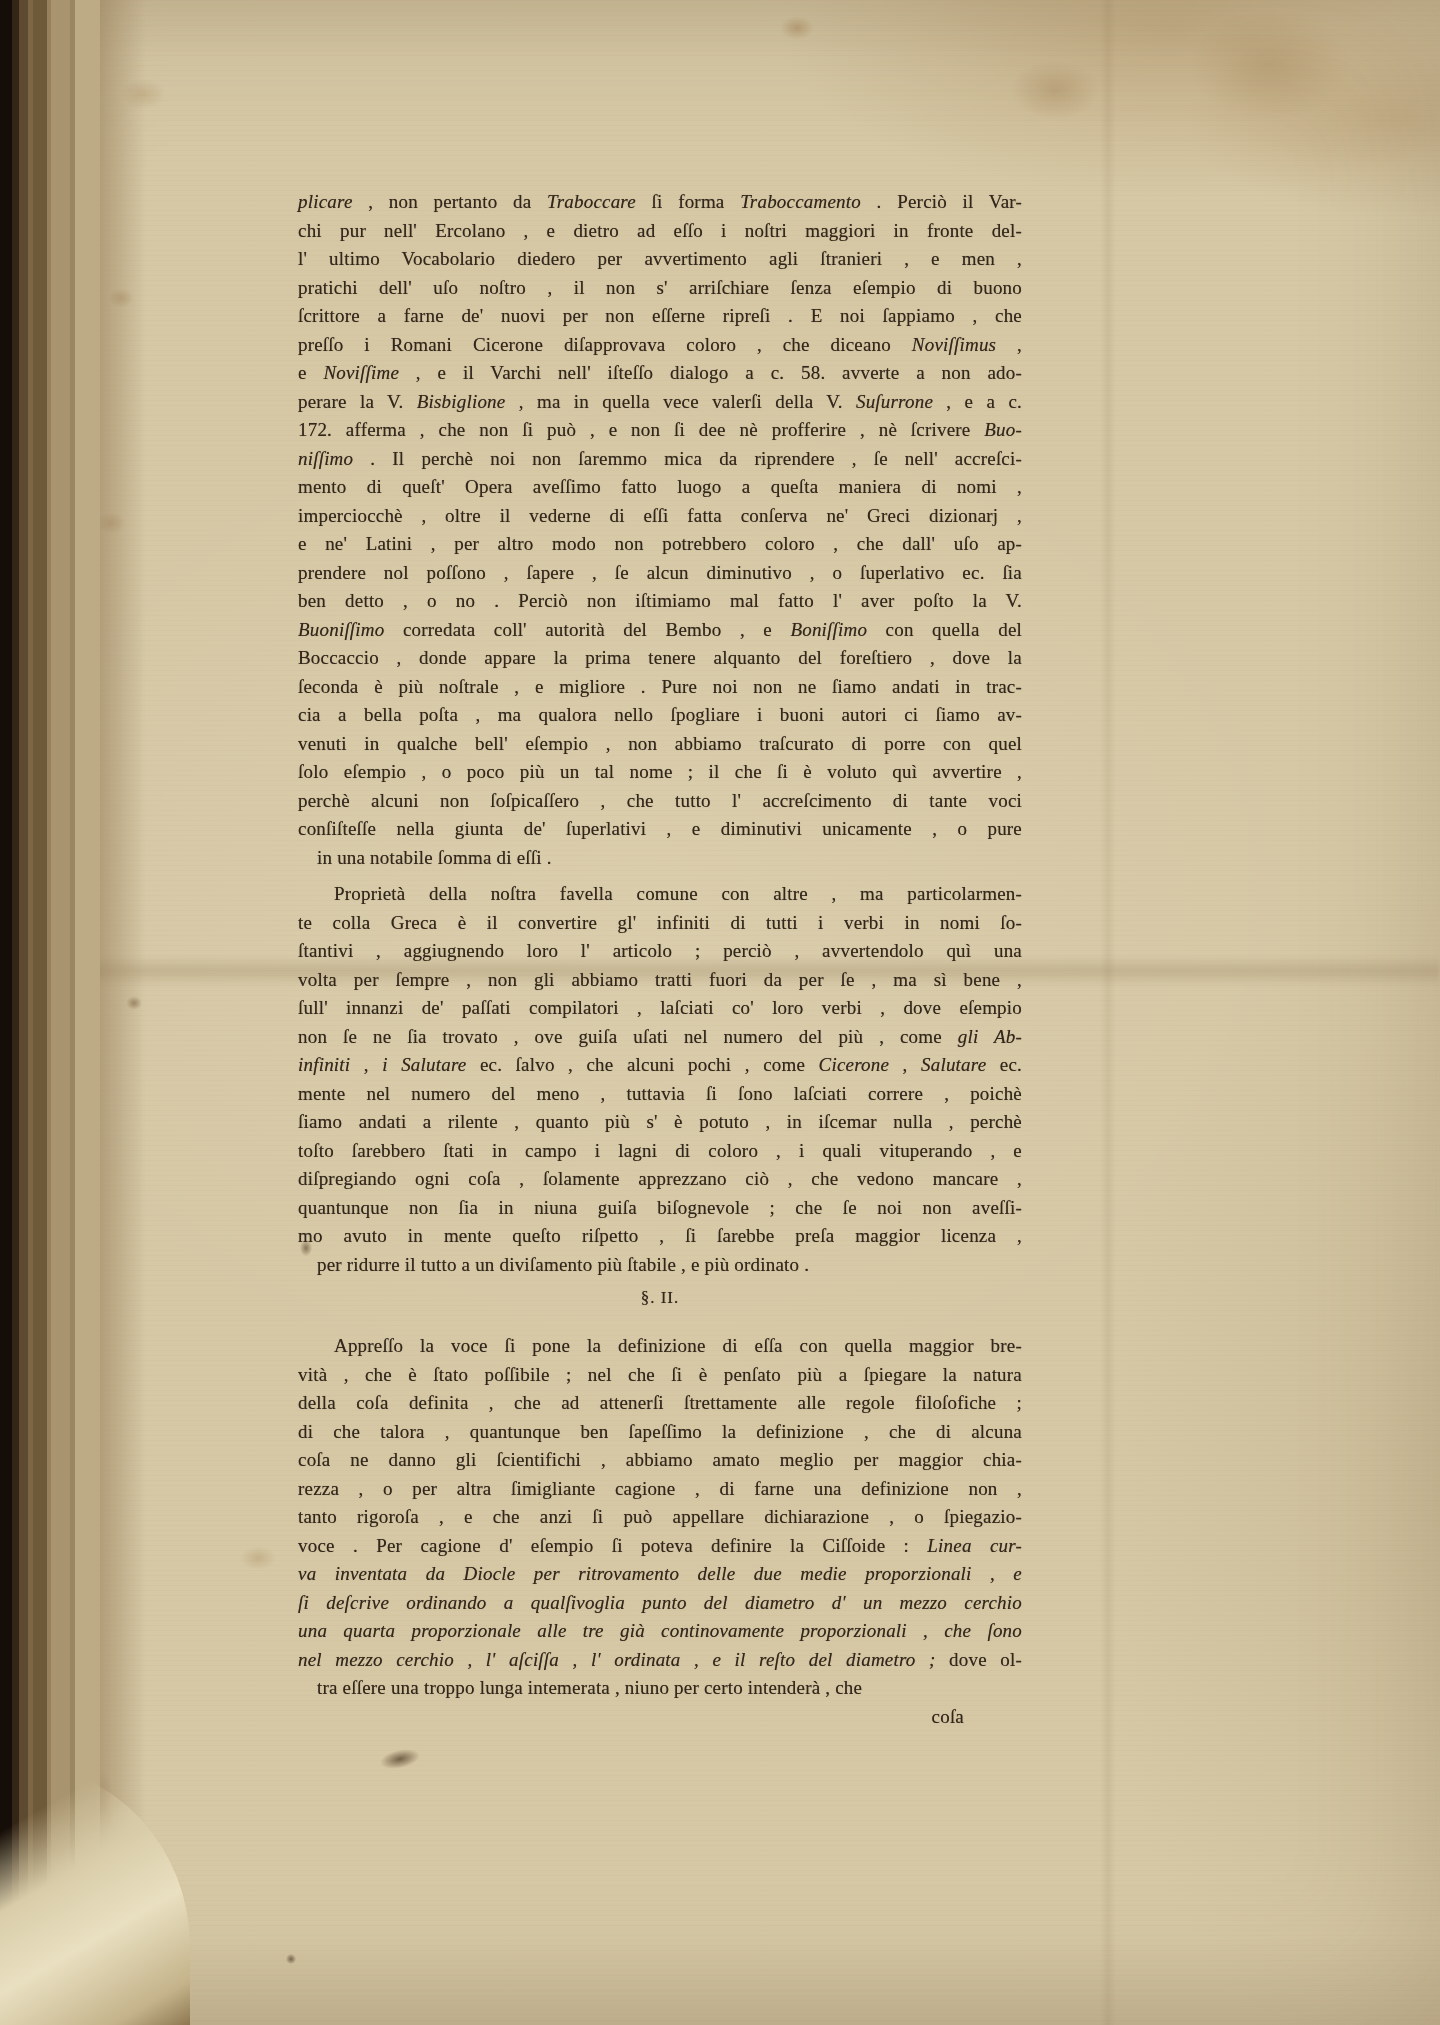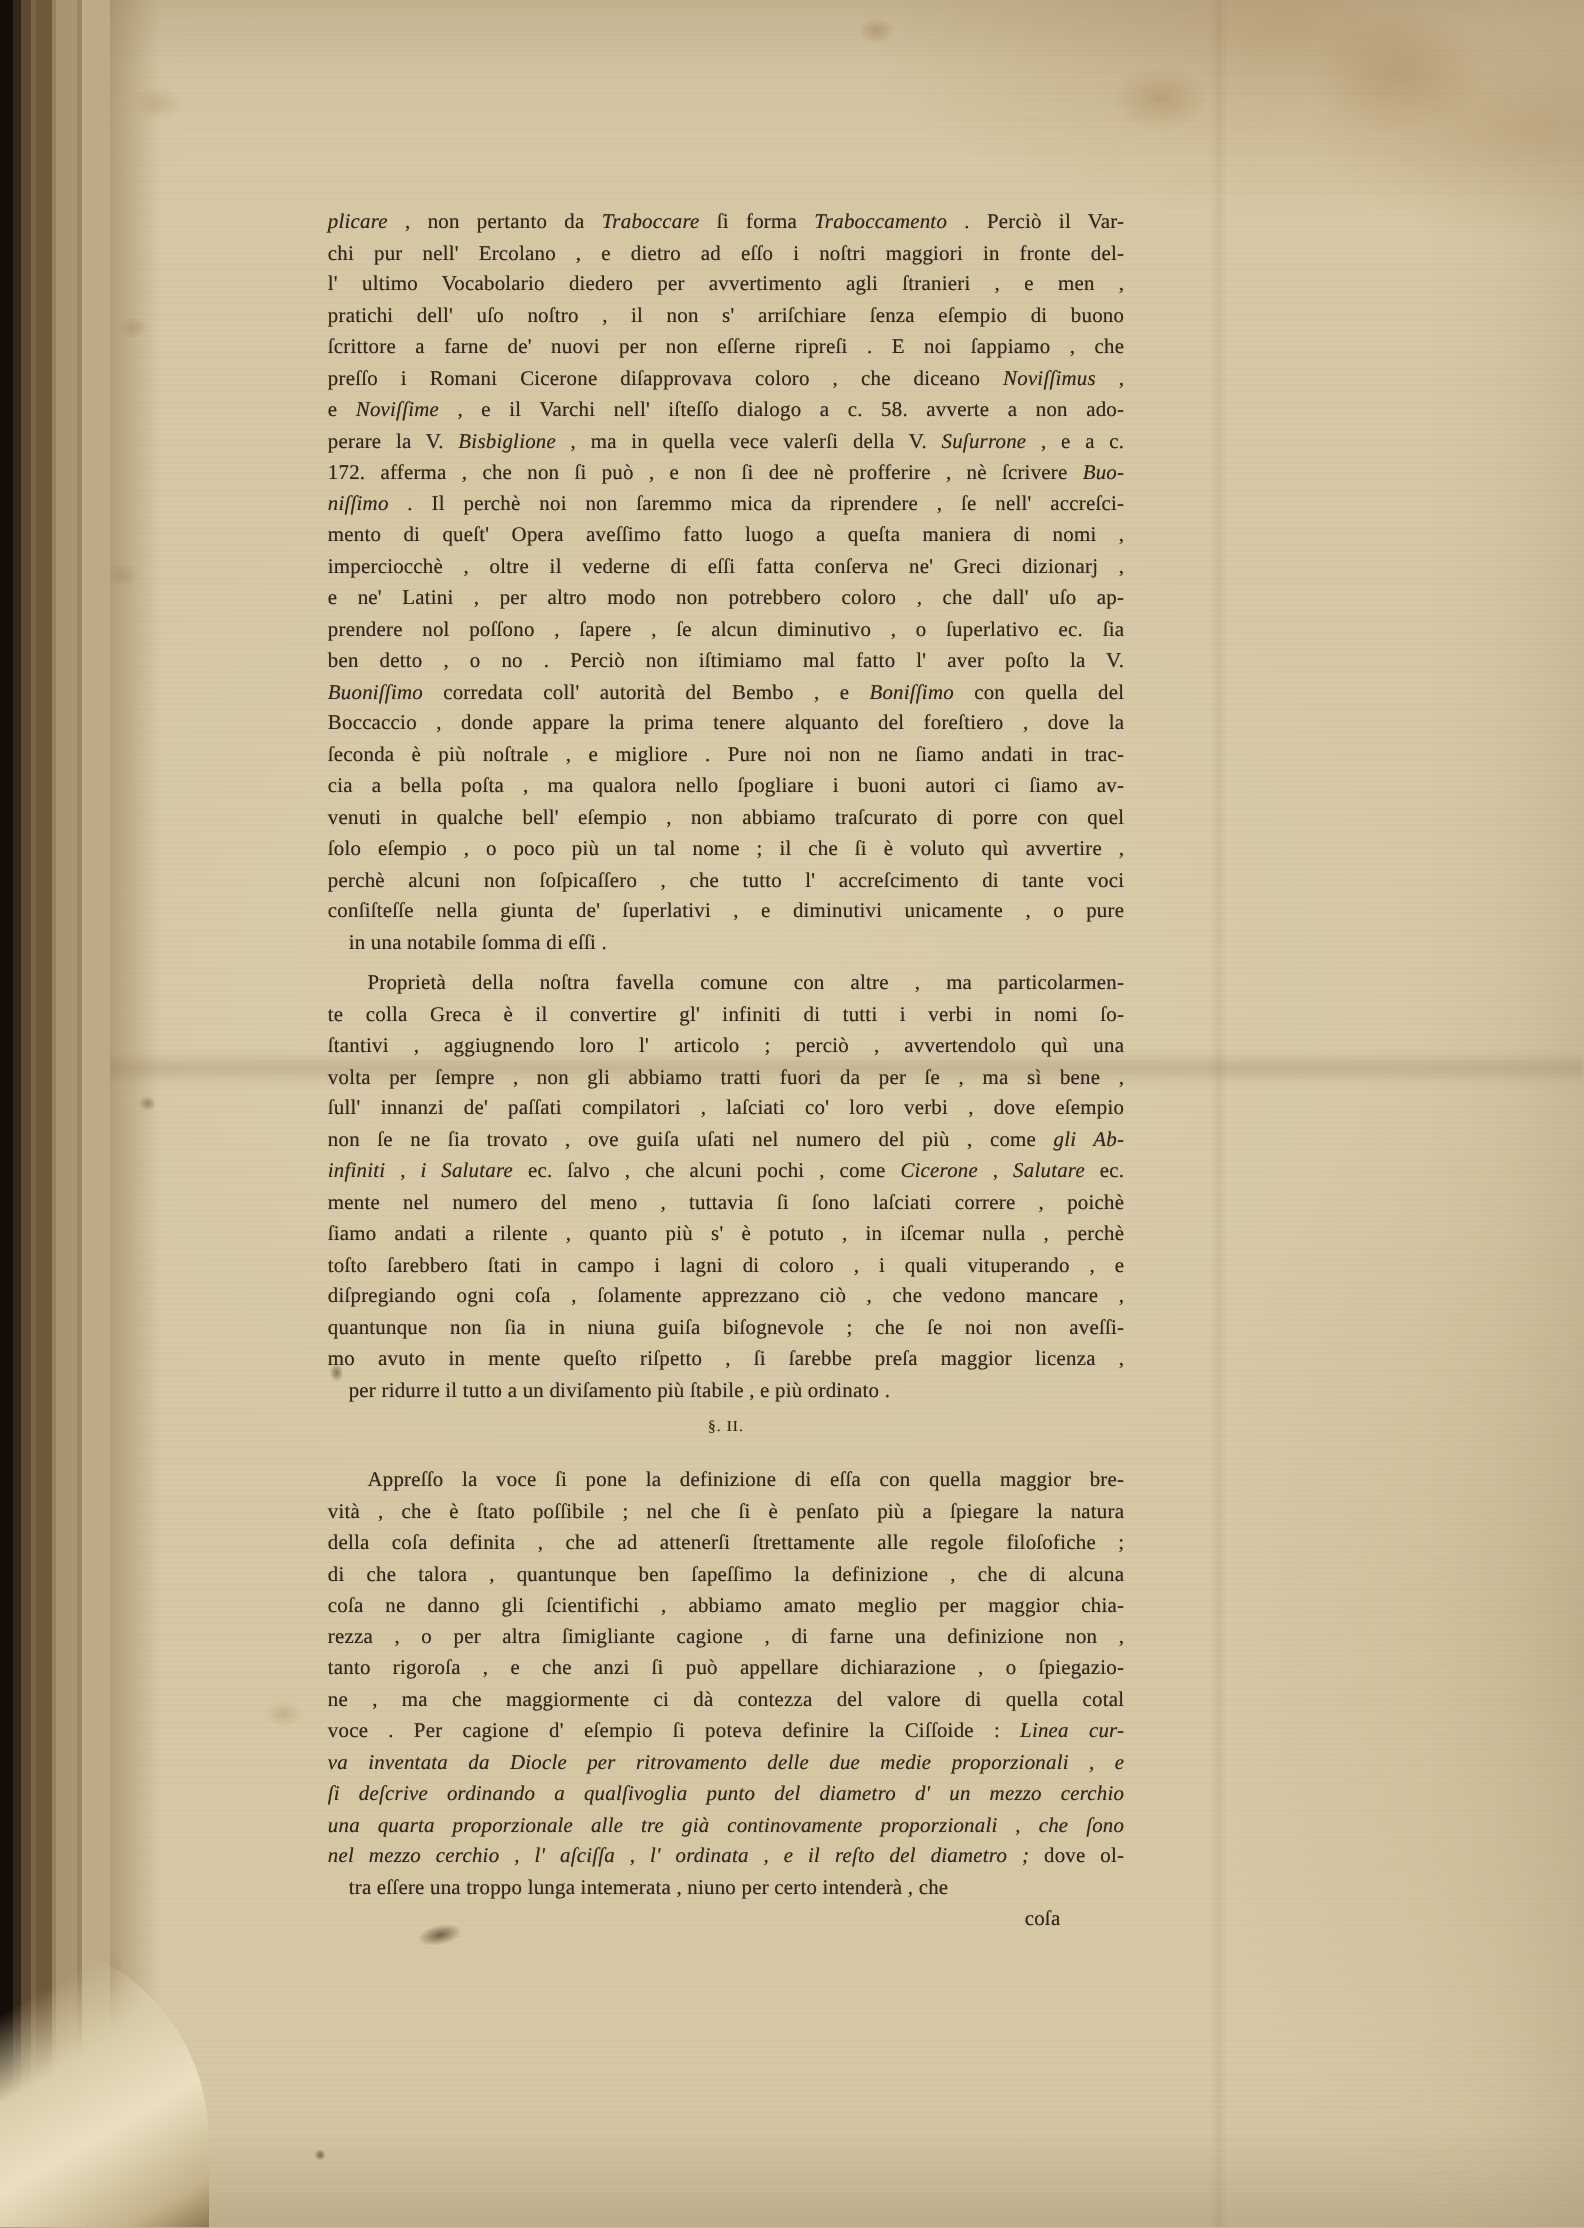--- a/index.html
+++ b/index.html
@@ -59,21 +59,21 @@
     position:absolute;left:298px;top:188px;width:724px;
     color:#32271b;font-size:19px;line-height:28.5px;letter-spacing:.2px;
     text-shadow:0 0 .7px rgba(48,36,24,.55);
   }
   .line{height:28.5px;white-space:nowrap;text-align:justify;text-align-last:justify;overflow:visible;}
   .line.last{text-align:left;text-align-last:left;margin-left:19px;}
   .line.indent{padding-left:36px;}
   .it{font-style:italic;}
   .section-heading{
     height:29px;margin-top:5px;text-align:center;text-align-last:center;
-    font-size:14px;letter-spacing:1px;
+    font-size:17px;letter-spacing:1px;
   }
   #para-1{margin-top:8px;}
   #para-2{margin-top:19px;}
   .catchword{
     height:28.5px;text-align:right;text-align-last:right;padding-right:58px;
   }
 </style>
 </head>
 <body>
 
@@ -145,21 +145,20 @@
       </div>
     <div class="section-heading">§. II.</div>
     <div class="para" id="para-2">
         <div class="line indent"><span>Appreſſo la voce ſi pone la definizione di eſſa con quella maggior bre-</span></div>
         <div class="line"><span>vità , che è ſtato poſſibile ; nel che ſi è penſato più a ſpiegare la natura</span></div>
         <div class="line"><span>della coſa definita , che ad attenerſi ſtrettamente alle regole filoſofiche ;</span></div>
         <div class="line"><span>di che talora , quantunque ben ſapeſſimo la definizione , che di alcuna</span></div>
         <div class="line"><span>coſa ne danno gli ſcientifichi , abbiamo amato meglio per maggior chia-</span></div>
         <div class="line"><span>rezza , o per altra ſimigliante cagione , di farne una definizione non ,</span></div>
         <div class="line"><span>tanto rigoroſa , e che anzi ſi può appellare dichiarazione , o ſpiegazio-</span></div>
-        <div class="line"><span>ne , ma che maggiormente ci dà contezza del valore di quella cotal</span></div>
         <div class="line"><span>voce . Per cagione d' eſempio ſi poteva definire la Ciſſoide : </span><span class="it">Linea cur-</span></div>
         <div class="line"><span class="it">va inventata da Diocle per ritrovamento delle due medie proporzionali , e</span></div>
         <div class="line"><span class="it">ſi deſcrive ordinando a qualſivoglia punto del diametro d' un mezzo cerchio</span></div>
         <div class="line"><span class="it">una quarta proporzionale alle tre già continovamente proporzionali , che ſono</span></div>
         <div class="line"><span class="it">nel mezzo cerchio , l' aſciſſa , l' ordinata , e il reſto del diametro ;</span><span> dove ol-</span></div>
         <div class="line last"><span>tra eſſere una troppo lunga intemerata , niuno per certo intenderà , che</span></div>
       </div>
     <div class="catchword">coſa</div>
   </div>
 </div>

